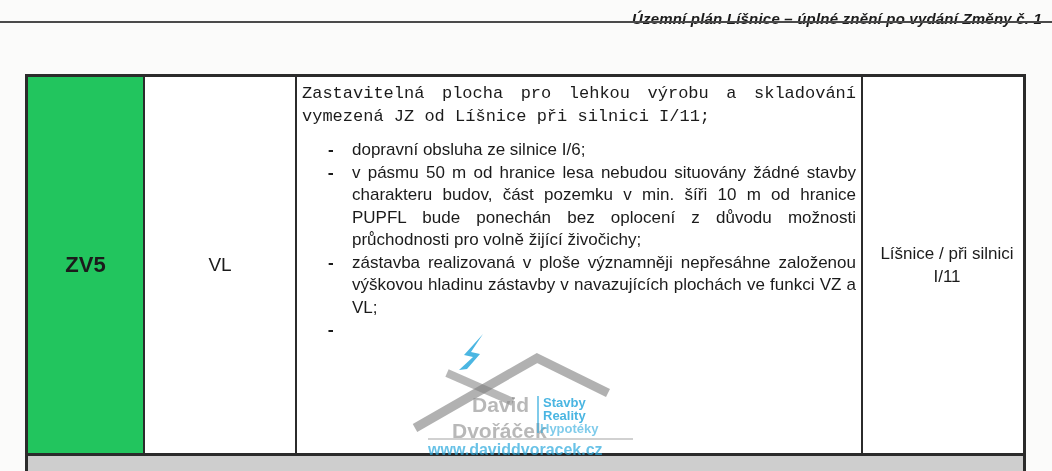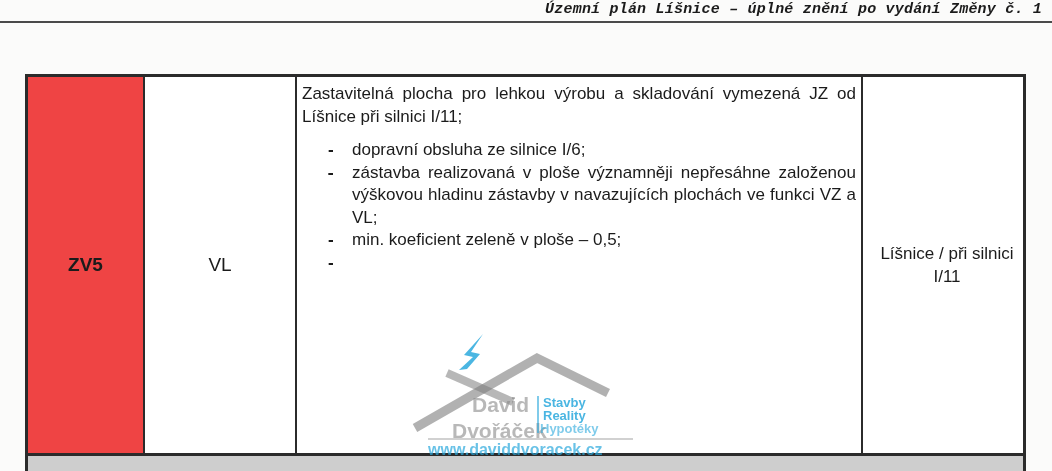--- a/index.html
+++ b/index.html
@@ -10,28 +10,27 @@
     overflow: hidden;
     background: #fbfbfa;
     font-family: "Liberation Sans", sans-serif;
     color: #1b1b1b;
   }
   .page { position: relative; width: 1052px; height: 471px; }
 
   
   .page-header-title {
     position: absolute;
-    top: 1px;
+    top: 10px;
     right: 10px;
     font-size: 15px;
     font-style: italic;
     font-weight: bold;
     letter-spacing: .2px;
     white-space: nowrap;
-    font-family: Liberation Mono, monospace;
   }
   .top-rule {
     position: absolute;
     top: 21px; left: 0;
     width: 1052px; height: 2px;
     background: #4a4a4a;
   }
 
   
   .doc-table {
@@ -43,23 +42,23 @@
     background: #ffffff;
   }
   .main-row { display: flex; height: 376px; }
   .cell {
     box-sizing: border-box;
     overflow: hidden;
   }
   .cell-code {
     width: 117px;
     border-right: 2px solid #2b2b2b;
-    background: #ef4444;
+    background: #22c55e;
     display: flex; align-items: center; justify-content: center;
-    font-weight: bold; font-size: 19px; text-align: center;
+    font-weight: bold; font-size: 22px; text-align: center;
   }
   .cell-use {
     width: 152px;
     border-right: 2px solid #2b2b2b;
     display: flex; align-items: center; justify-content: center;
     font-size: 19px;
   }
   .cell-desc {
     width: 566px;
     border-right: 2px solid #2b2b2b;
@@ -72,21 +71,21 @@
   .cell-loc {
     flex: 1;
     display: flex; align-items: center; justify-content: center;
     font-size: 17px;
     line-height: 23px;
     text-align: center;
     padding-left: 8px;
   }
   .cell-loc .loc-inner { width: 170px; }
 
-  .desc-intro { margin: 0 0 11px 0; }
+  .desc-intro { margin: 0 0 11px 0; font-family: Liberation Mono, monospace; }
   .desc-item { position: relative; padding-left: 50px; }
   .desc-item .dash {
     position: absolute; left: 26px; top: 0;
     font-weight: bold;
   }
 
   .next-row {
     height: 20px;
     border-top: 3px solid #2b2b2b;
     background: #cecece;
@@ -122,28 +121,28 @@
 
         <div class="desc-item">
           <span class="dash">-</span>
           <span>dopravní obsluha ze silnice I/6;</span>
         </div>
         <div class="desc-item">
           <span class="dash">-</span>
         </div>
         <div class="desc-item">
           <span class="dash">-</span>
+          <span>v pásmu 50 m od hranice lesa nebudou situovány žádné stavby charakteru budov, část pozemku v min. šíři 10 m od hranice PUPFL bude ponechán bez oplocení z důvodu možnosti průchodnosti pro volně žijící živočichy;</span>
         </div>
         <div class="desc-item">
           <span class="dash">-</span>
           <span>zástavba realizovaná v ploše významněji nepřesáhne založenou výškovou hladinu zástavby v navazujících plochách ve funkci VZ a VL;</span>
         </div>
         <div class="desc-item">
           <span class="dash">-</span>
-          <span>min. koeficient zeleně v ploše – 0,5;</span>
         </div>
         <div class="desc-item">
           <span class="dash">-</span>
         </div>
       </div>
 
       <div class="cell cell-loc">
         <span class="loc-inner">Líšnice / při silnici I/11</span>
       </div>
 

